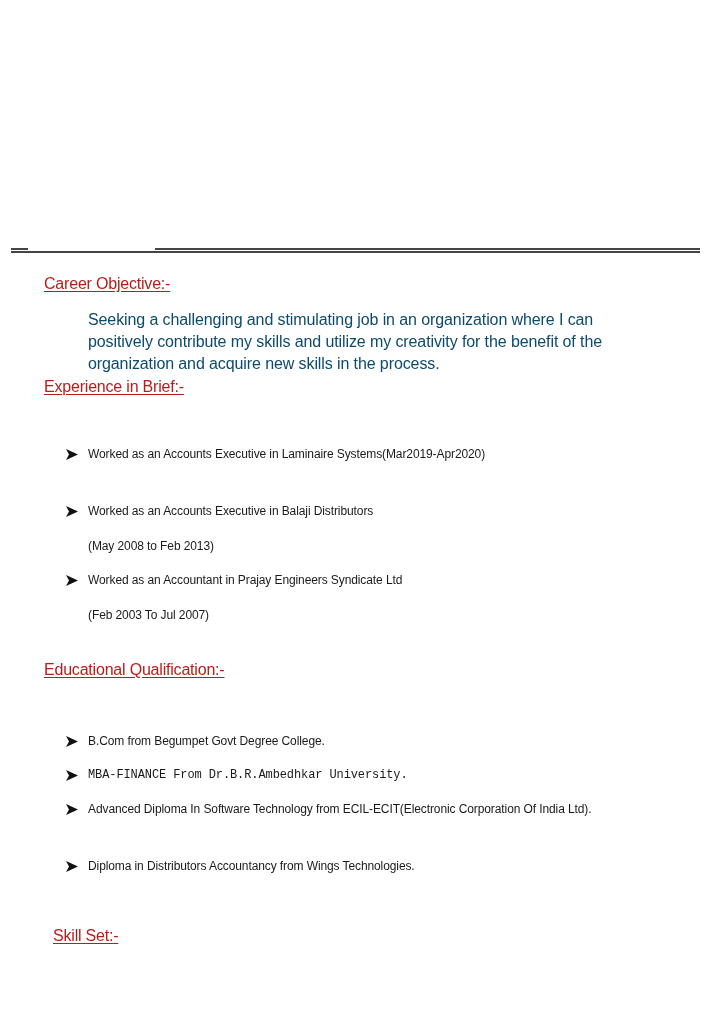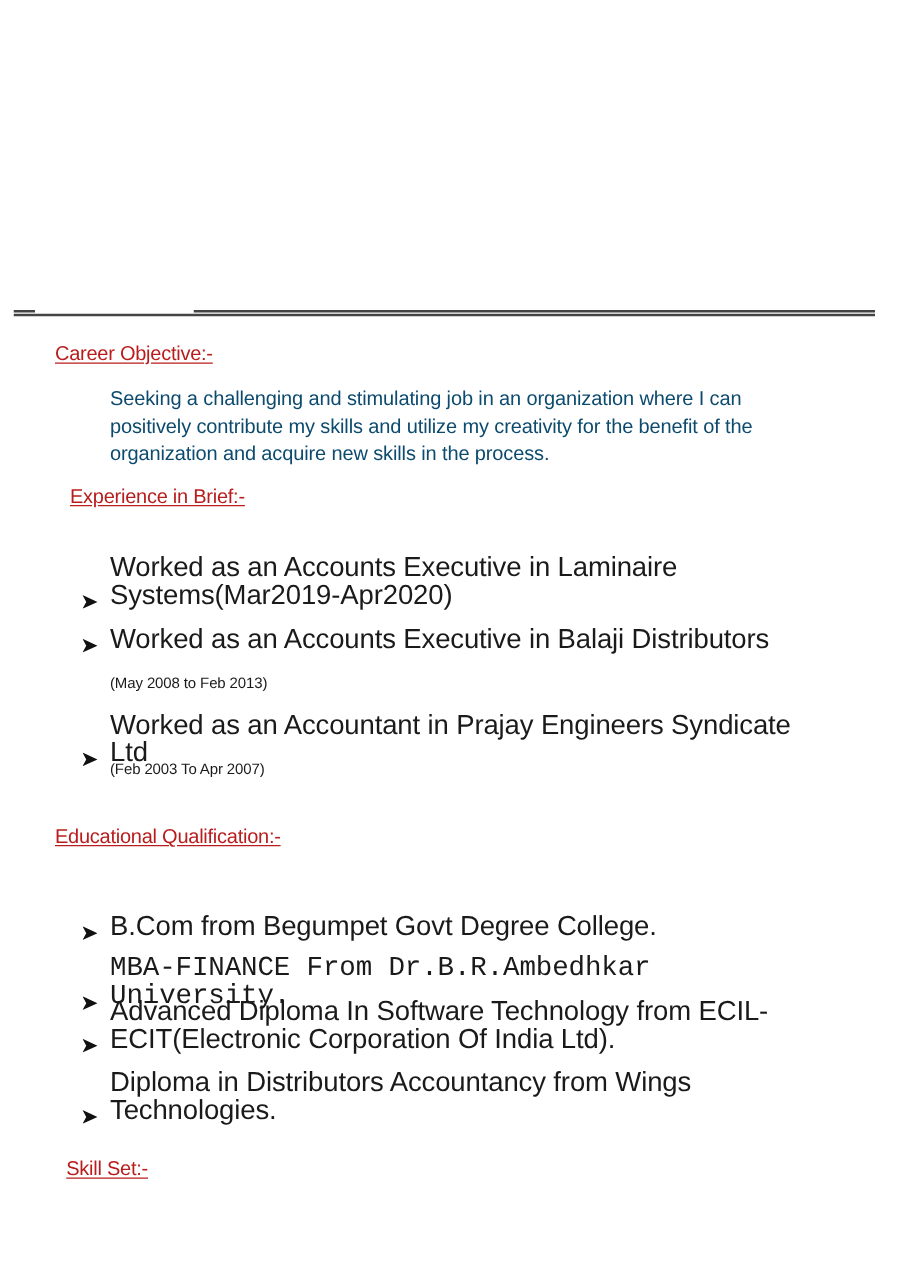--- a/index.html
+++ b/index.html
@@ -39,24 +39,23 @@
       font-size: 16px;
       line-height: 22px;
       color: #0c4a6e;
       letter-spacing: -0.1px;
     }
     .bullet-row {
       position: absolute;
       left: 66px;
       width: 580px;
       display: flex;
-      font-size: 22px;
+      font-size: 12px;
       line-height: 22px;
       letter-spacing: -0.1px;
-      align-items: flex-end;
     }
     .bullet-row .arrow {
       width: 22px;
       flex: 0 0 22px;
       display: flex;
       align-items: flex-start;
       padding-top: 6px;
     }
     .bullet-row .arrow svg { display: block; }
     .bullet-row .text { flex: 1; }
@@ -71,21 +70,21 @@
 </head>
 <body>
 
 <div class="rule rule-top-a"></div>
 <div class="rule rule-top-b"></div>
 <div class="rule rule-bottom"></div>
 
 <div class="heading" style="left:44px; top:275px;">Career Objective:-</div>
 <div class="para" style="top:309px;">Seeking a challenging and stimulating job in an organization where I can positively contribute my skills and utilize my creativity for the benefit of the organization and acquire new skills in the process.</div>
 
-<div class="heading" style="left:44px; top:389px;margin-left:12px;">Experience in Brief:-</div>
+<div class="heading" style="left:44px; top:378px;">Experience in Brief:-</div>
 
 <div class="bullet-row" style="top:443px;">
   <span class="arrow">
     <svg width="12" height="11" viewBox="0 0 12 11">
         <path d="M0 0 L12 5.5 L0 11 L3 5.5 Z" fill="#111"></path>
       </svg>
   </span>
   <span class="text">Worked as an Accounts Executive in Laminaire Systems(Mar2019-Apr2020)</span>
 </div>
 
@@ -100,21 +99,21 @@
 <div class="sub-line" style="top:535px;">(May 2008 to Feb 2013)</div>
 
 <div class="bullet-row" style="top:569px;">
   <span class="arrow">
     <svg width="12" height="11" viewBox="0 0 12 11">
         <path d="M0 0 L12 5.5 L0 11 L3 5.5 Z" fill="#111"></path>
       </svg>
   </span>
   <span class="text">Worked as an Accountant in Prajay Engineers Syndicate Ltd</span>
 </div>
-<div class="sub-line" style="top:604px;">(Feb 2003 To Apr 2007)</div>
+<div class="sub-line" style="top:604px;">(Feb 2003 To Jul 2007)</div>
 
 <div class="heading" style="left:44px; top:661px;text-align:center;">Educational Qualification:-</div>
 
 <div class="bullet-row" style="top:730px;">
   <span class="arrow">
     <svg width="12" height="11" viewBox="0 0 12 11">
         <path d="M0 0 L12 5.5 L0 11 L3 5.5 Z" fill="#111"></path>
       </svg>
   </span>
   <span class="text">B.Com from Begumpet Govt Degree College.</span>

